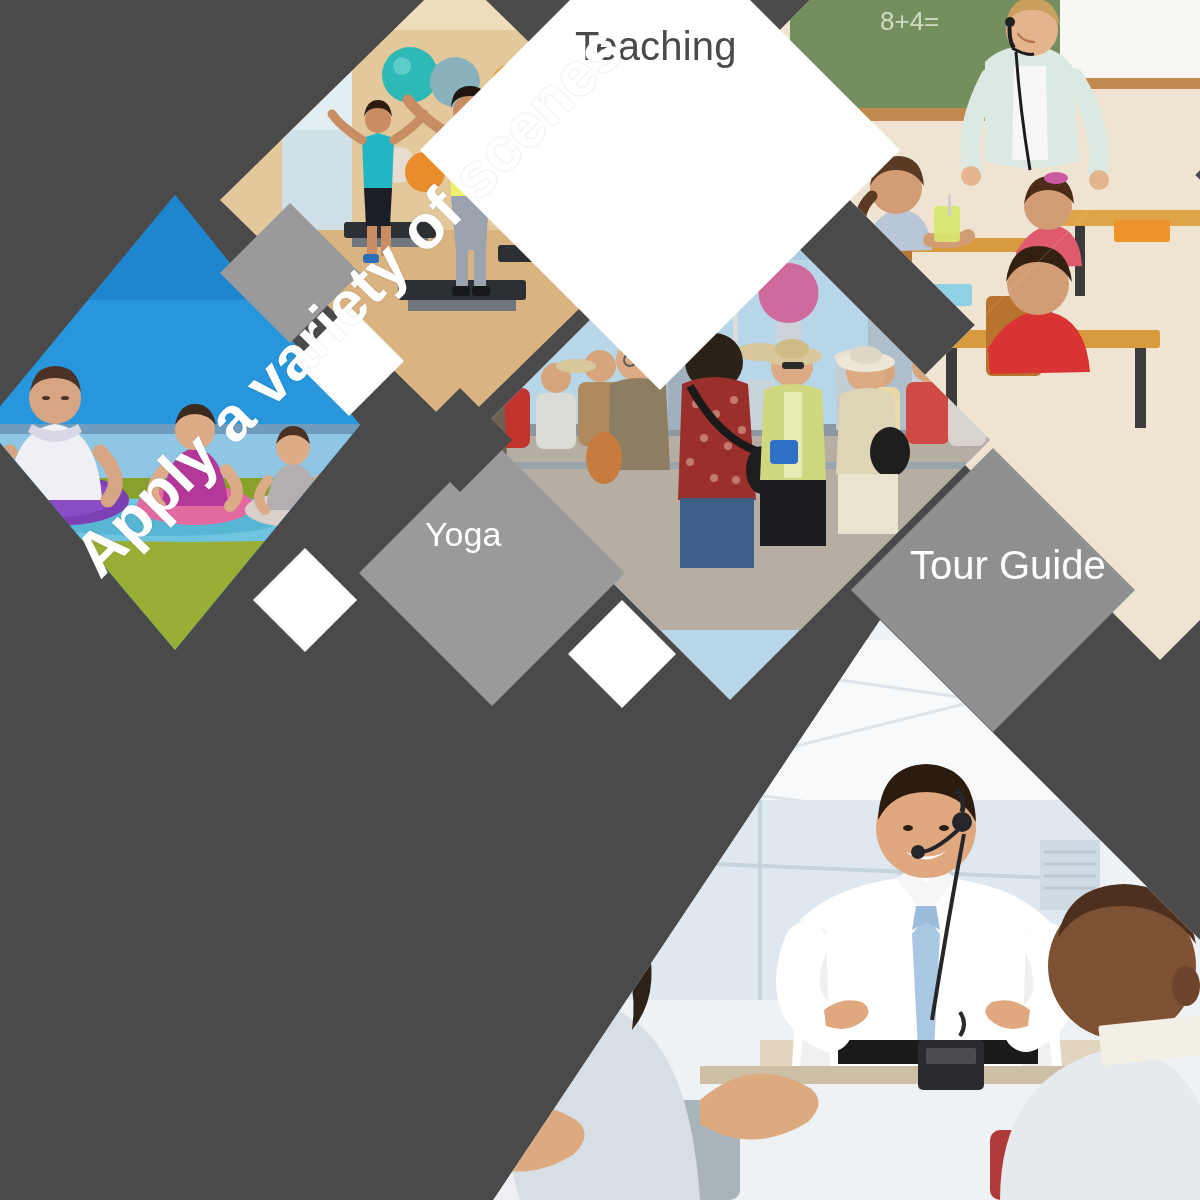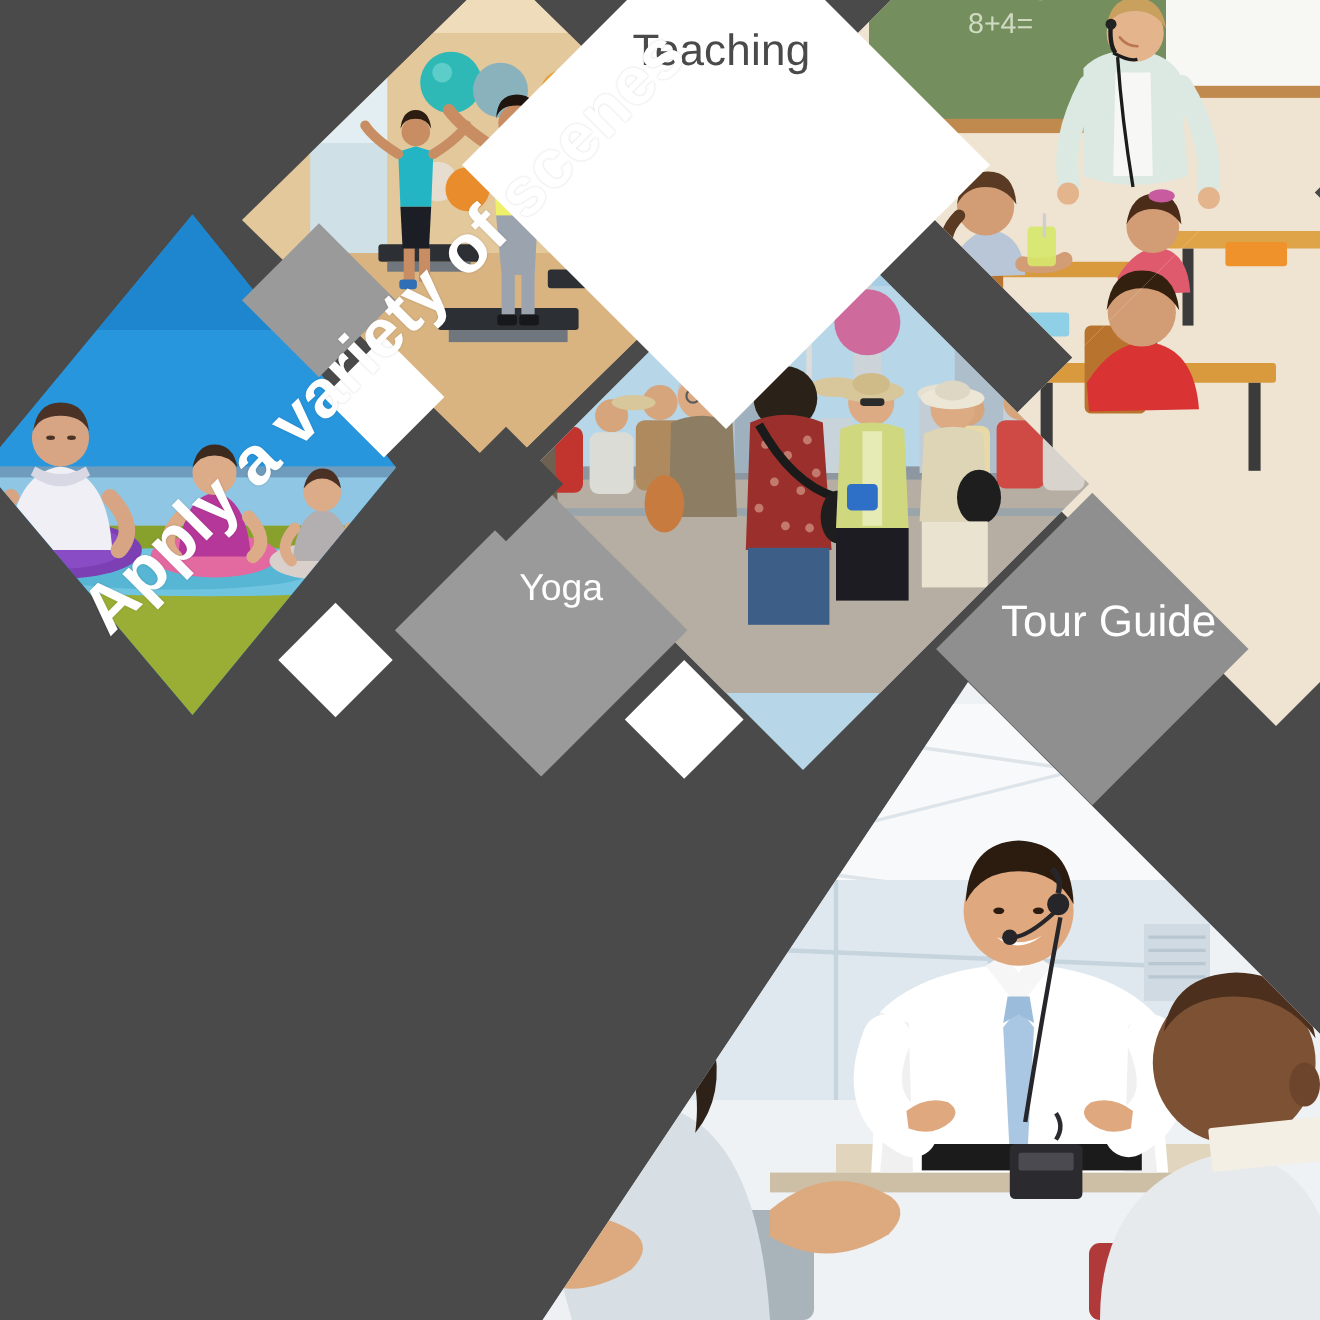--- a/index.html
+++ b/index.html
@@ -7,21 +7,21 @@
     position:relative;width:1200px;height:1200px;overflow:hidden;
     background:#4a4a4a;
     font-family:"Liberation Sans","DejaVu Sans",sans-serif;
   }
   #stage svg{position:absolute;left:0;top:0;}
   .lbl{position:absolute;white-space:nowrap;pointer-events:none;}
   #lbl-teaching{
     left:575px;top:24px;font-size:40px;color:#4a4a4a;letter-spacing:.2px;
   }
   #lbl-yoga{
-    left:425px;top:515px;font-size:34px;color:#ffffff;margin-left:47px;
+    left:425px;top:515px;font-size:34px;color:#ffffff;
   }
   #lbl-tour{
     left:910px;top:543px;font-size:40px;color:#ffffff;
   }
   #lbl-head{
     left:60px;top:540px;width:700px;
     font-size:62px;color:#ffffff;font-weight:600;
     transform:rotate(-45deg);transform-origin:0 0;
     text-shadow:0 0 2px rgba(0,0,0,.18);
   }

